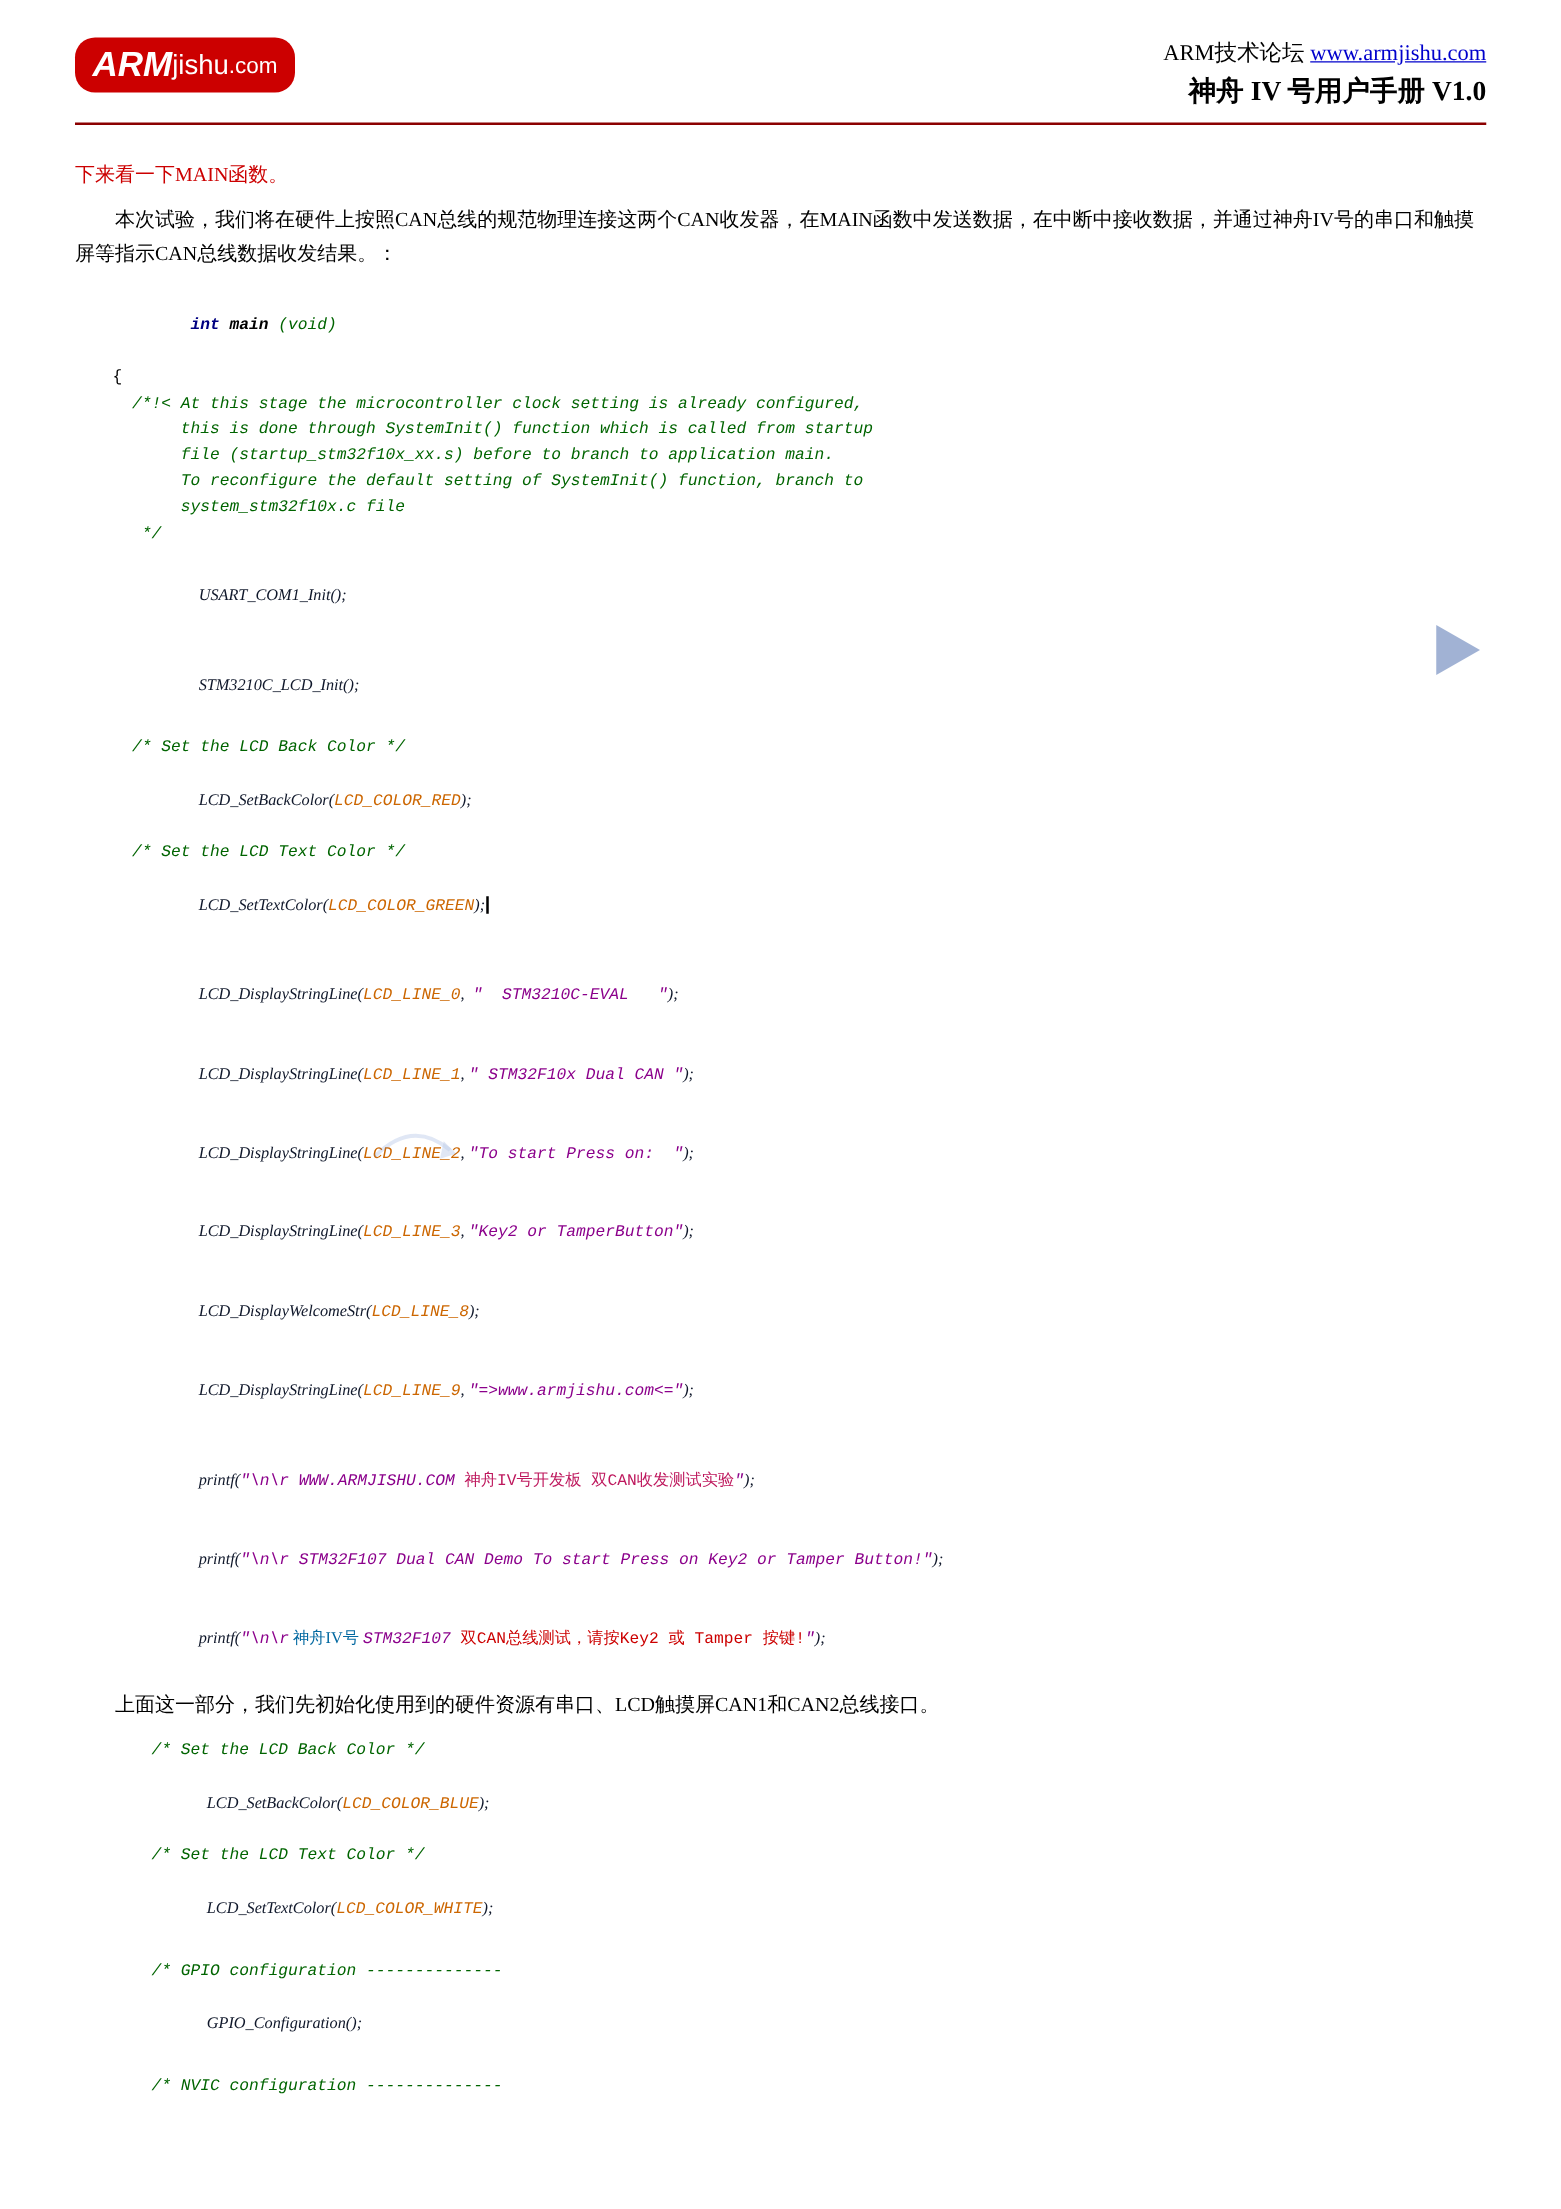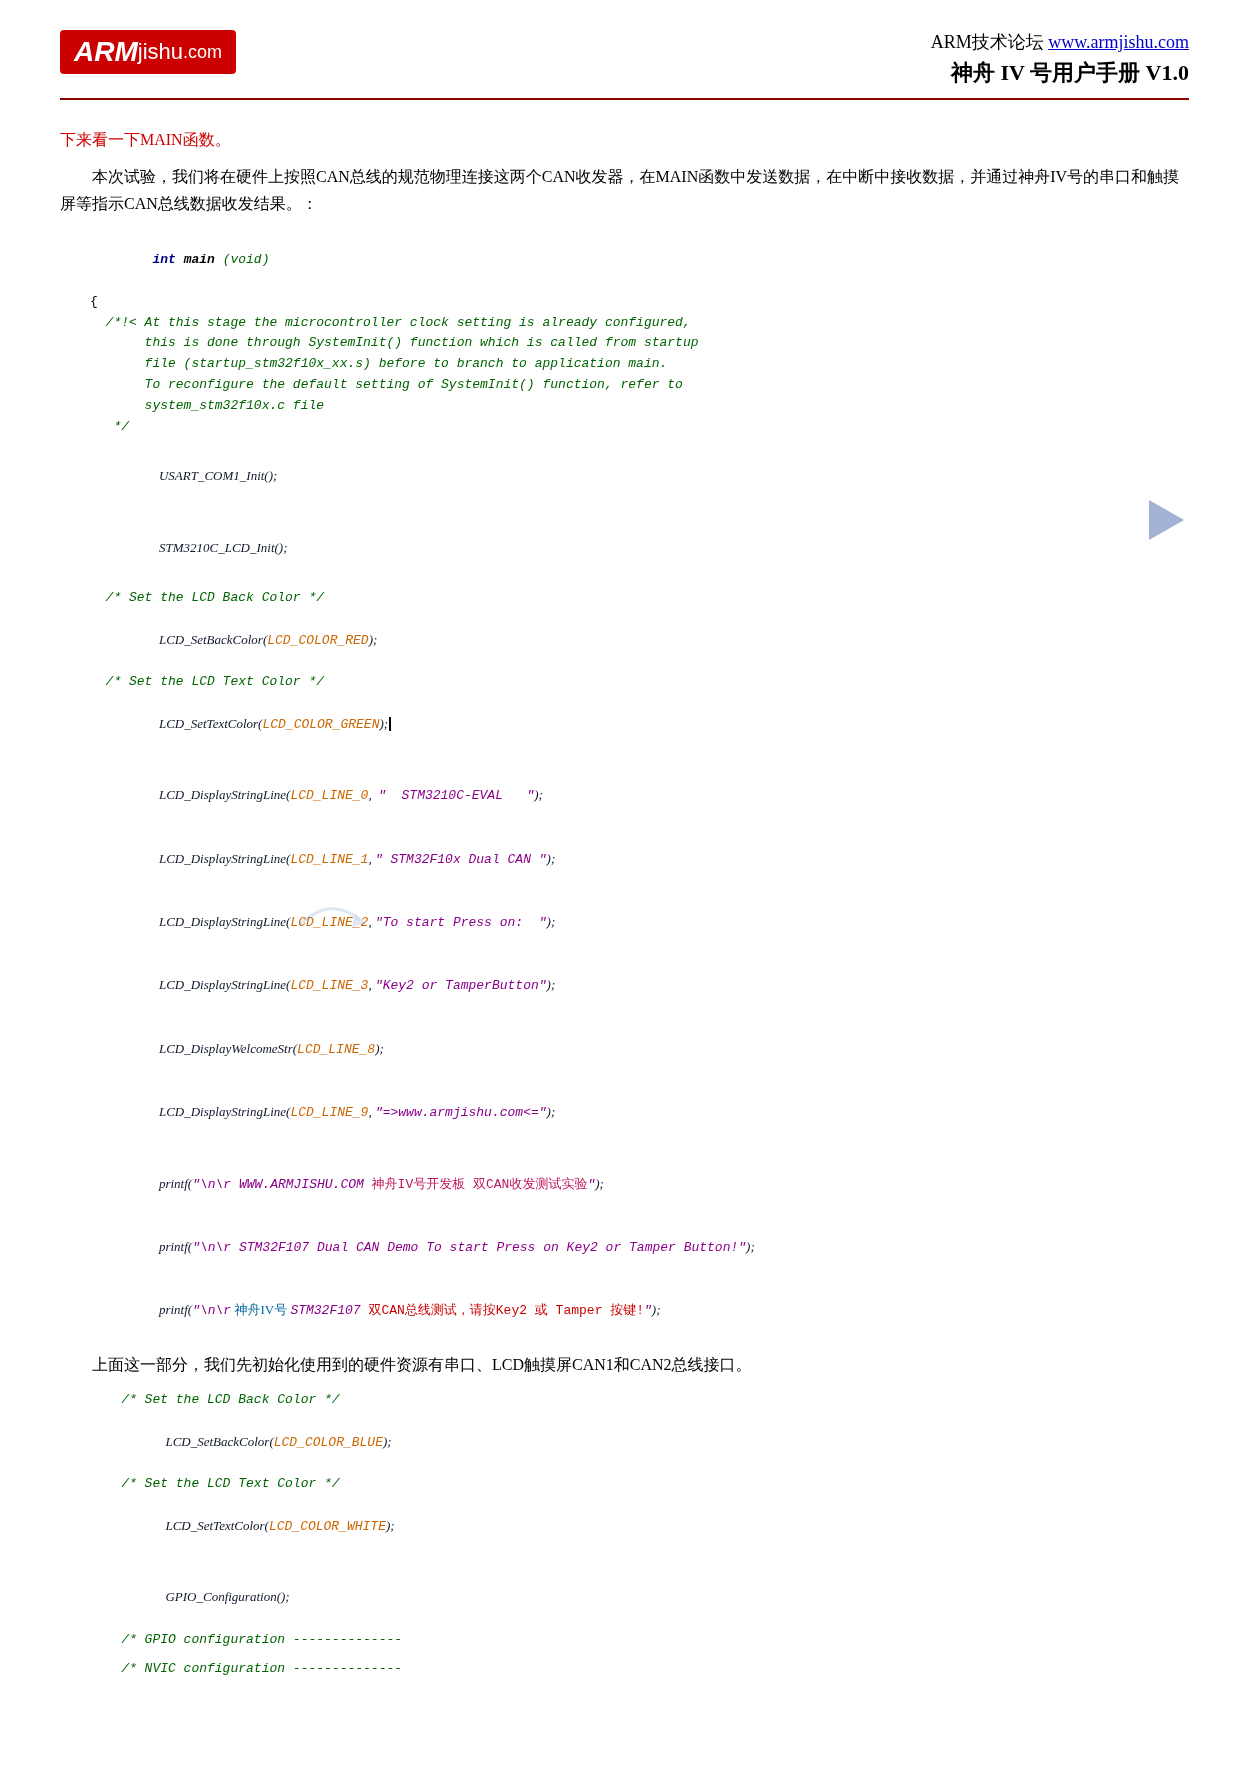--- a/index.html
+++ b/index.html
@@ -26,21 +26,21 @@
       margin-bottom: 10px;
       padding-bottom: 10px;
       border-bottom: 2px solid #8B0000;
     }
     .logo-area {
       display: flex;
       align-items: center;
     }
     .logo-box {
       background: #cc0000;
-      border-radius: 4px;
+      border-radius: 16px;
       padding: 6px 14px;
       display: flex;
       align-items: center;
     }
     .logo-arm {
       color: #fff;
       font-size: 28px;
       font-weight: bold;
       font-family: Arial, sans-serif;
       font-style: italic;
@@ -181,21 +181,21 @@
     <div class="paragraph">本次试验，我们将在硬件上按照CAN总线的规范物理连接这两个CAN收发器，在MAIN函数中发送数据，在中断中接收数据，并通过神舟IV号的串口和触摸屏等指示CAN总线数据收发结果。：</div>
 
     <div class="code-block">
       <span class="code-line">
         <span class="code-keyword">int</span>&nbsp;<span style="font-weight:bold;font-style:italic;color:#000;">main</span><span style="font-style:italic;color:#006400;">&nbsp;(void)</span>
       </span>
       <span class="code-line"><span style="color:#000;">{</span></span>
       <span class="code-line code-comment">  /*!&lt; At this stage the microcontroller clock setting is already configured,</span>
       <span class="code-line code-comment">       this is done through SystemInit() function which is called from startup</span>
       <span class="code-line code-comment">       file (startup_stm32f10x_xx.s) before to branch to application main.</span>
-      <span class="code-line code-comment">       To reconfigure the default setting of SystemInit() function, refer to</span>
+      <span class="code-line code-comment">       To reconfigure the default setting of SystemInit() function, branch to</span>
       <span class="code-line code-comment">       system_stm32f10x.c file</span>
       <span class="code-line code-comment">   */</span>
     </div>
 
     <div class="arrow-watermark"></div>
 
     <div class="code-block">
       <span class="code-line">
         <span class="code-green">  USART_COM1_Init();</span>
       </span>
@@ -266,24 +266,24 @@
         <span class="code-green">    LCD_SetBackColor(</span><span class="code-orange">LCD_COLOR_BLUE</span><span class="code-green">);</span>
       </span>
       <span class="code-line code-comment">    /* Set the LCD Text Color */</span>
       <span class="code-line">
         <span class="code-green">    LCD_SetTextColor(</span><span class="code-orange">LCD_COLOR_WHITE</span><span class="code-green">);</span>
       </span>
     </div>
 
 
     <div class="code-block">
+      <span class="code-line code-comment">    /* GPIO configuration --------------</span>
       <span class="code-line">
         <span class="code-green">    GPIO_Configuration();</span>
       </span>
-      <span class="code-line code-comment">    /* GPIO configuration --------------</span>
     </div>
 
     <div class="code-block">
       <span class="code-line code-comment">    /* NVIC configuration --------------</span>
       <span class="code-line">
         
       </span>
     </div>
 
   </div>

